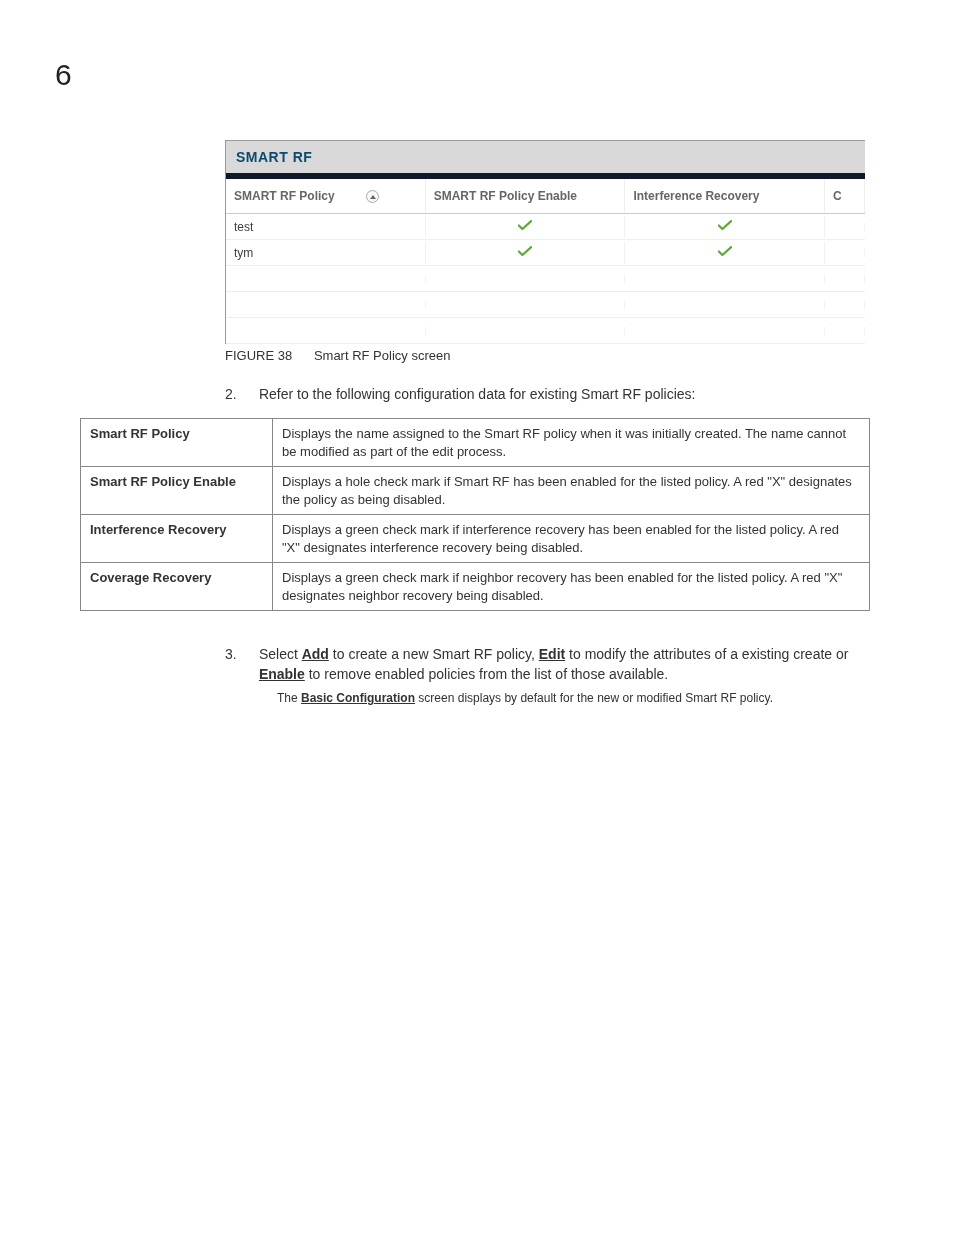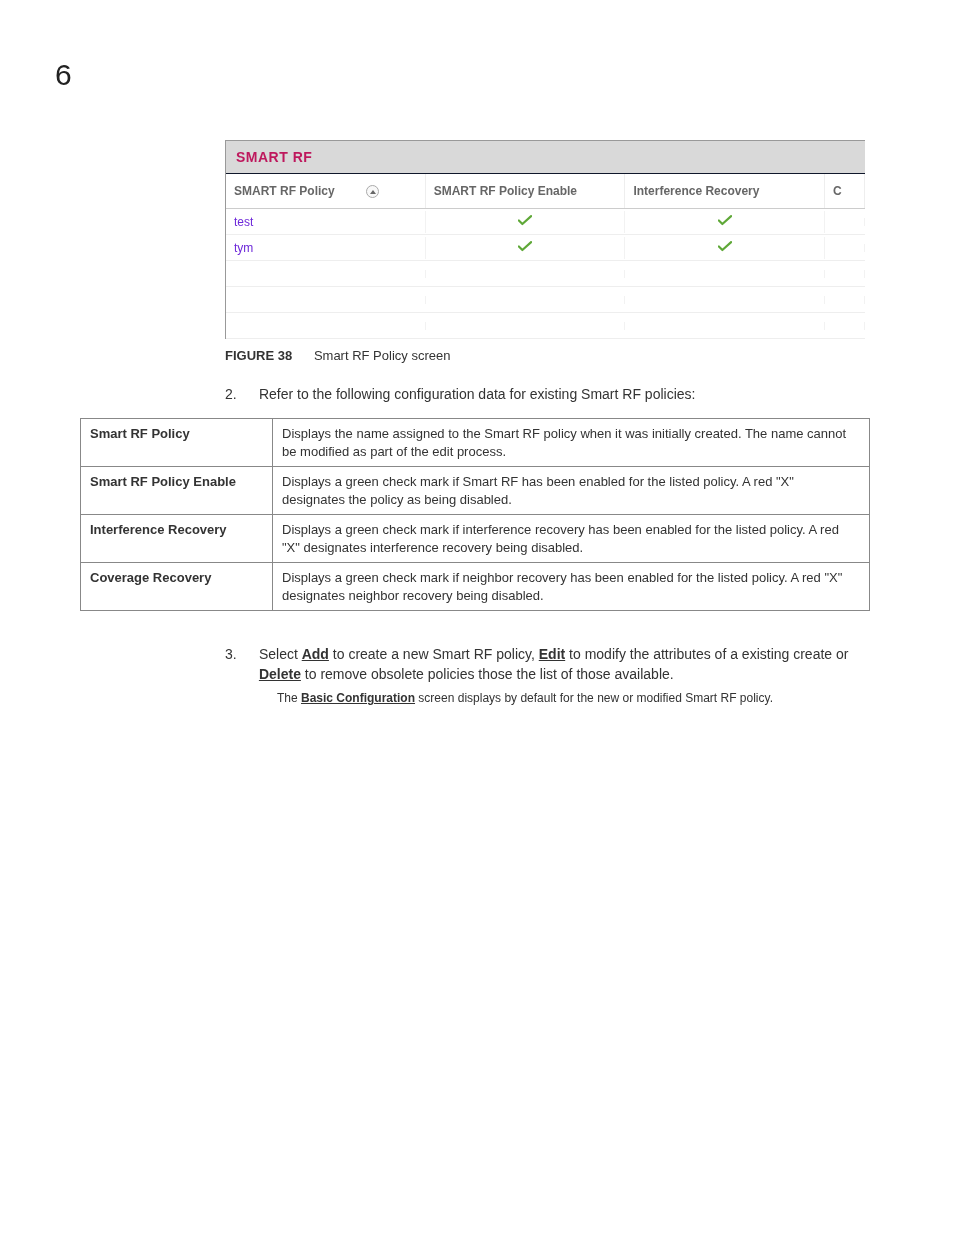--- a/index.html
+++ b/index.html
@@ -27,23 +27,23 @@
       width: 640px;
       border-left: 1px solid #999;
       border-top: 1px solid #999;
       overflow: hidden;
     }
     .screenshot-title {
       background: #d9d9d9;
       padding: 8px 10px;
       font-weight: bold;
       font-size: 14px;
-      color: #be185d;
+      color: #0c4a6e;
       letter-spacing: 0.5px;
-      border-bottom: 1px solid #0f172a;
+      border-bottom: 6px solid #0f172a;
     }
     .screenshot-header-row {
       display: flex;
       border-bottom: 1px solid #ccc;
     }
     .screenshot-header-cell {
       padding: 10px 8px;
       font-size: 12px;
       font-weight: bold;
       color: #666;
@@ -70,32 +70,32 @@
     }
     .screenshot-data-row {
       display: flex;
       border-bottom: 1px solid #eee;
       height: 26px;
       align-items: center;
     }
     .screenshot-data-cell {
       padding: 4px 8px;
       font-size: 12px;
-      color: #6d28d9;
+      color: #404040;
       border-right: 1px solid #f2f2f2;
     }
     .check-center { text-align: center; }
     .check-svg { width: 14px; height: 11px; display: inline-block; }
     .figure-caption {
       position: absolute;
       top: 348px;
       left: 225px;
       font-size: 13px;
     }
-    .figure-label { font-weight: bold; }
+    .figure-label { font-weight: normal; }
     .step2 {
       position: absolute;
       top: 384px;
       left: 225px;
       font-size: 14px;
       line-height: 1.5;
     }
     .step-num { display: inline-block; width: 30px; vertical-align: top; }
     .config-table {
       position: absolute;
@@ -204,35 +204,35 @@
 </div>
 
 <table class="config-table">
   <tbody id="config-body">
       <tr>
         <td>Smart RF Policy</td>
         <td>Displays the name assigned to the Smart RF policy when it was initially created. The name cannot be modified as part of the edit process.</td>
       </tr>
       <tr>
         <td>Smart RF Policy Enable</td>
-        <td>Displays a green check mark if Smart RF has been enabled for the listed policy. A red "X" designates the policy as being disabled.</td>
+        <td>Displays a hole check mark if Smart RF has been enabled for the listed policy. A red "X" designates the policy as being disabled.</td>
       </tr>
       <tr>
         <td>Interference Recovery</td>
         <td>Displays a green check mark if interference recovery has been enabled for the listed policy. A red "X" designates interference recovery being disabled.</td>
       </tr>
       <tr>
         <td>Coverage Recovery</td>
         <td>Displays a green check mark if neighbor recovery has been enabled for the listed policy. A red "X" designates neighbor recovery being disabled.</td>
       </tr>
     </tbody>
 </table>
 
 <div class="step3">
   <span class="step-num">3.</span>
   <span class="step3-body">
-    <span>Select </span><span class="bold">Add</span><span> to create a new Smart RF policy, </span><span class="bold">Edit</span><span> to modify the attributes of a existing create or </span><span class="bold">Delete</span><span> to remove obsolete policies those the list of those available.</span>
+    <span>Select </span><span class="bold">Add</span><span> to create a new Smart RF policy, </span><span class="bold">Edit</span><span> to modify the attributes of a existing create or </span><span class="bold">Enable</span><span> to remove enabled policies from the list of those available.</span>
   </span>
 </div>
 
 <div class="sub-para">
   <span>The </span><span class="bold">Basic Configuration</span><span> screen displays by default for the new or modified Smart RF policy.</span>
 </div>
 
 </body></html>

